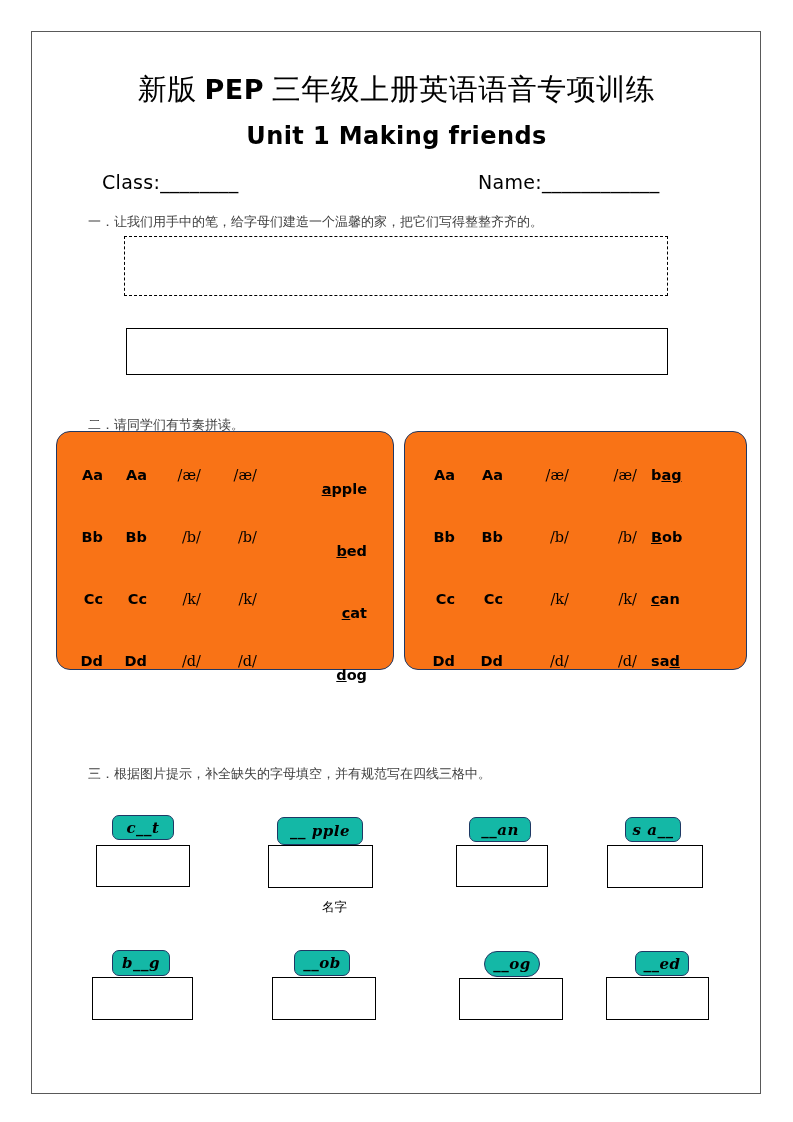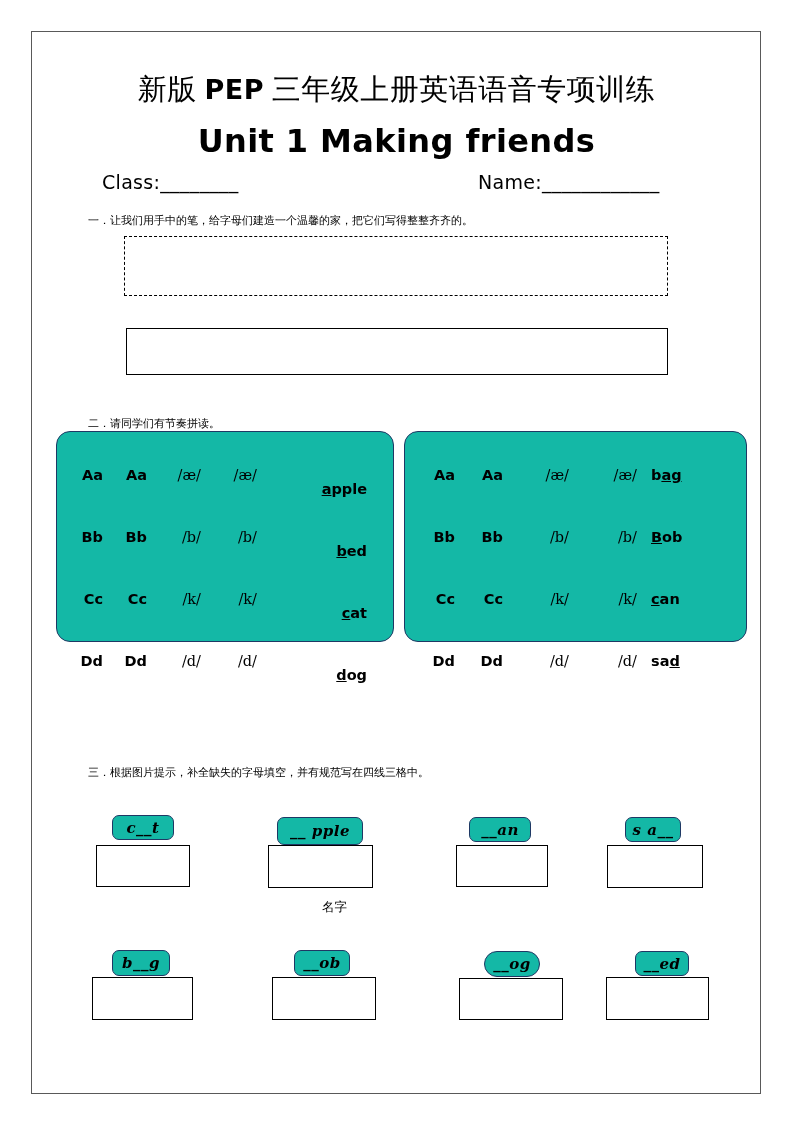--- a/index.html
+++ b/index.html
@@ -44,44 +44,44 @@
     font-weight: bold;
     font-size: 27px;
     text-align: right;
   }
   .title-en {
     position: absolute;
     left: 0; top: 122px;
     width: 793px;
     text-align: center;
     font-family: "DejaVu Sans", sans-serif;
-    font-size: 32px;
+    font-size: 24px;
     font-weight: bold;
     letter-spacing: 0.4px;
   }
 
   
   .idline {
     position: absolute;
     top: 171px;
     font-family: "DejaVu Sans", sans-serif;
     font-size: 19px;
     letter-spacing: 0.3px;
     white-space: nowrap;
   }
   .idline.class-field { left: 102px; }
   .idline.name-field  { left: 478px; }
 
   
   .sec-head {
     position: absolute;
     font-family: Liberation Mono, monospace;
-    font-size: 11px;
+    font-size: 13px;
     white-space: nowrap;
-    color: #000000;
+    color: #404040;
   }
   .sec-head.s1 { left: 88px; top: 213px; }
   .sec-head.s2 { left: 88px; top: 416px; }
   .sec-head.s3 { left: 88px; top: 736px; margin-top: 29px; }
 
   
   .dashed-box {
     position: absolute;
     left: 124px; top: 236px;
     width: 544px; height: 60px;
@@ -93,25 +93,25 @@
     left: 126px; top: 328px;
     width: 542px; height: 47px;
     border: 1.6px solid #000;
     box-sizing: border-box;
   }
 
   
   .phonics-panel {
     position: absolute;
     top: 431px;
-    height: 211px;
+    height: 239px;
     border: 1.6px solid #1f3864;
     border-radius: 14px;
     box-sizing: border-box;
-    background: #14b8a6;
+    background: #f97316;
   }
   .phonics-panel.left  { left: 56px;  width: 338px; }
   .phonics-panel.right { left: 404px; width: 343px; }
 
   .prow {
     position: absolute;
     left: 0; right: 0;
     height: 24px;
     font-family: "DejaVu Sans", sans-serif;
     font-size: 14.5px;

